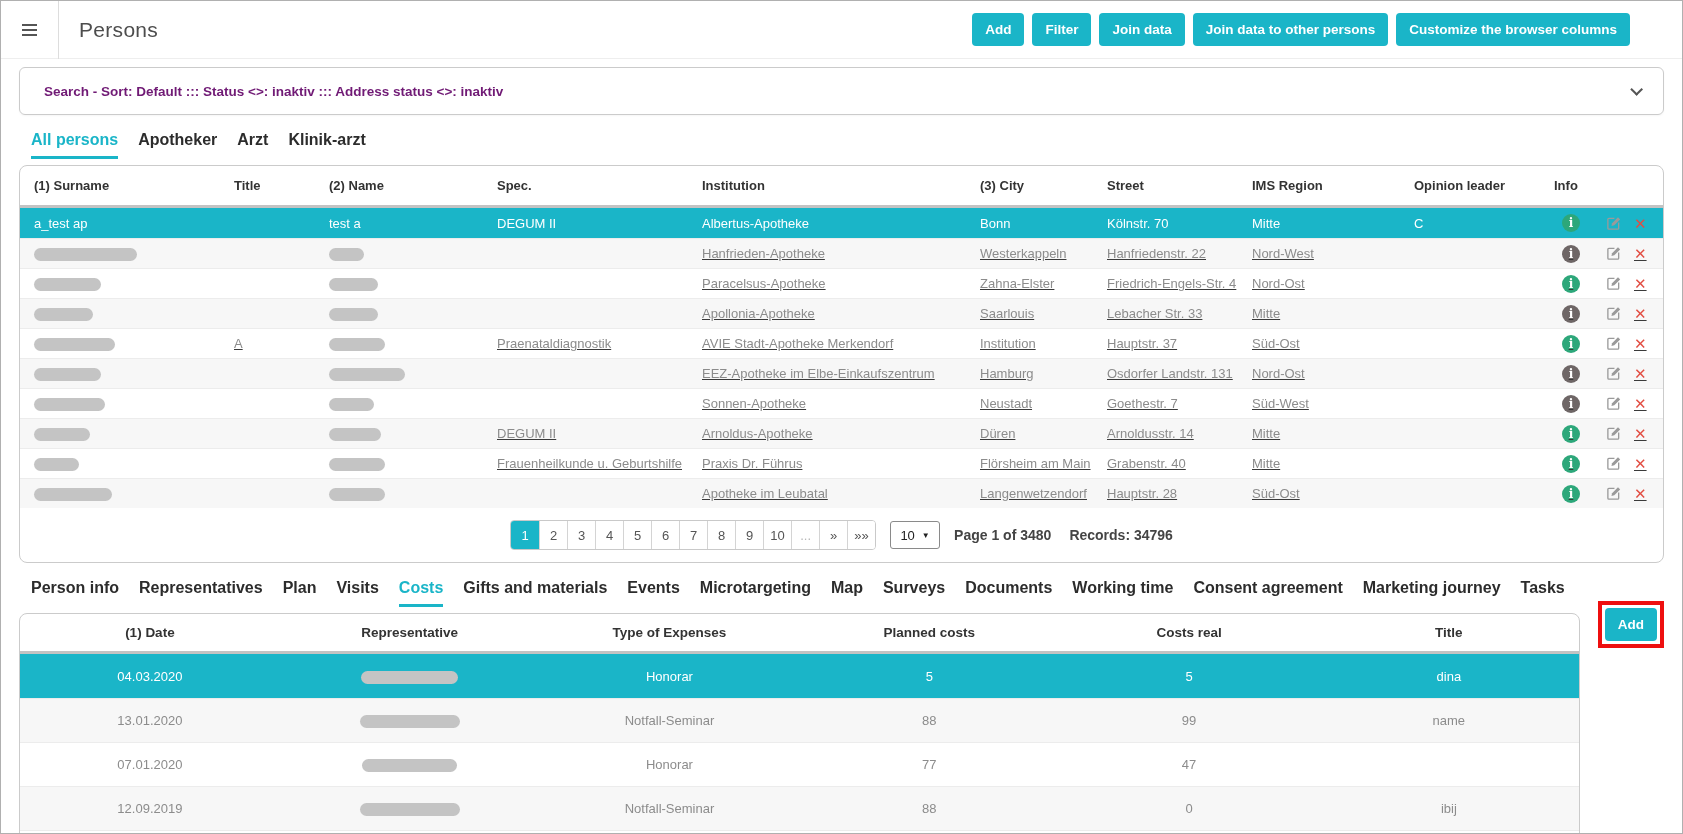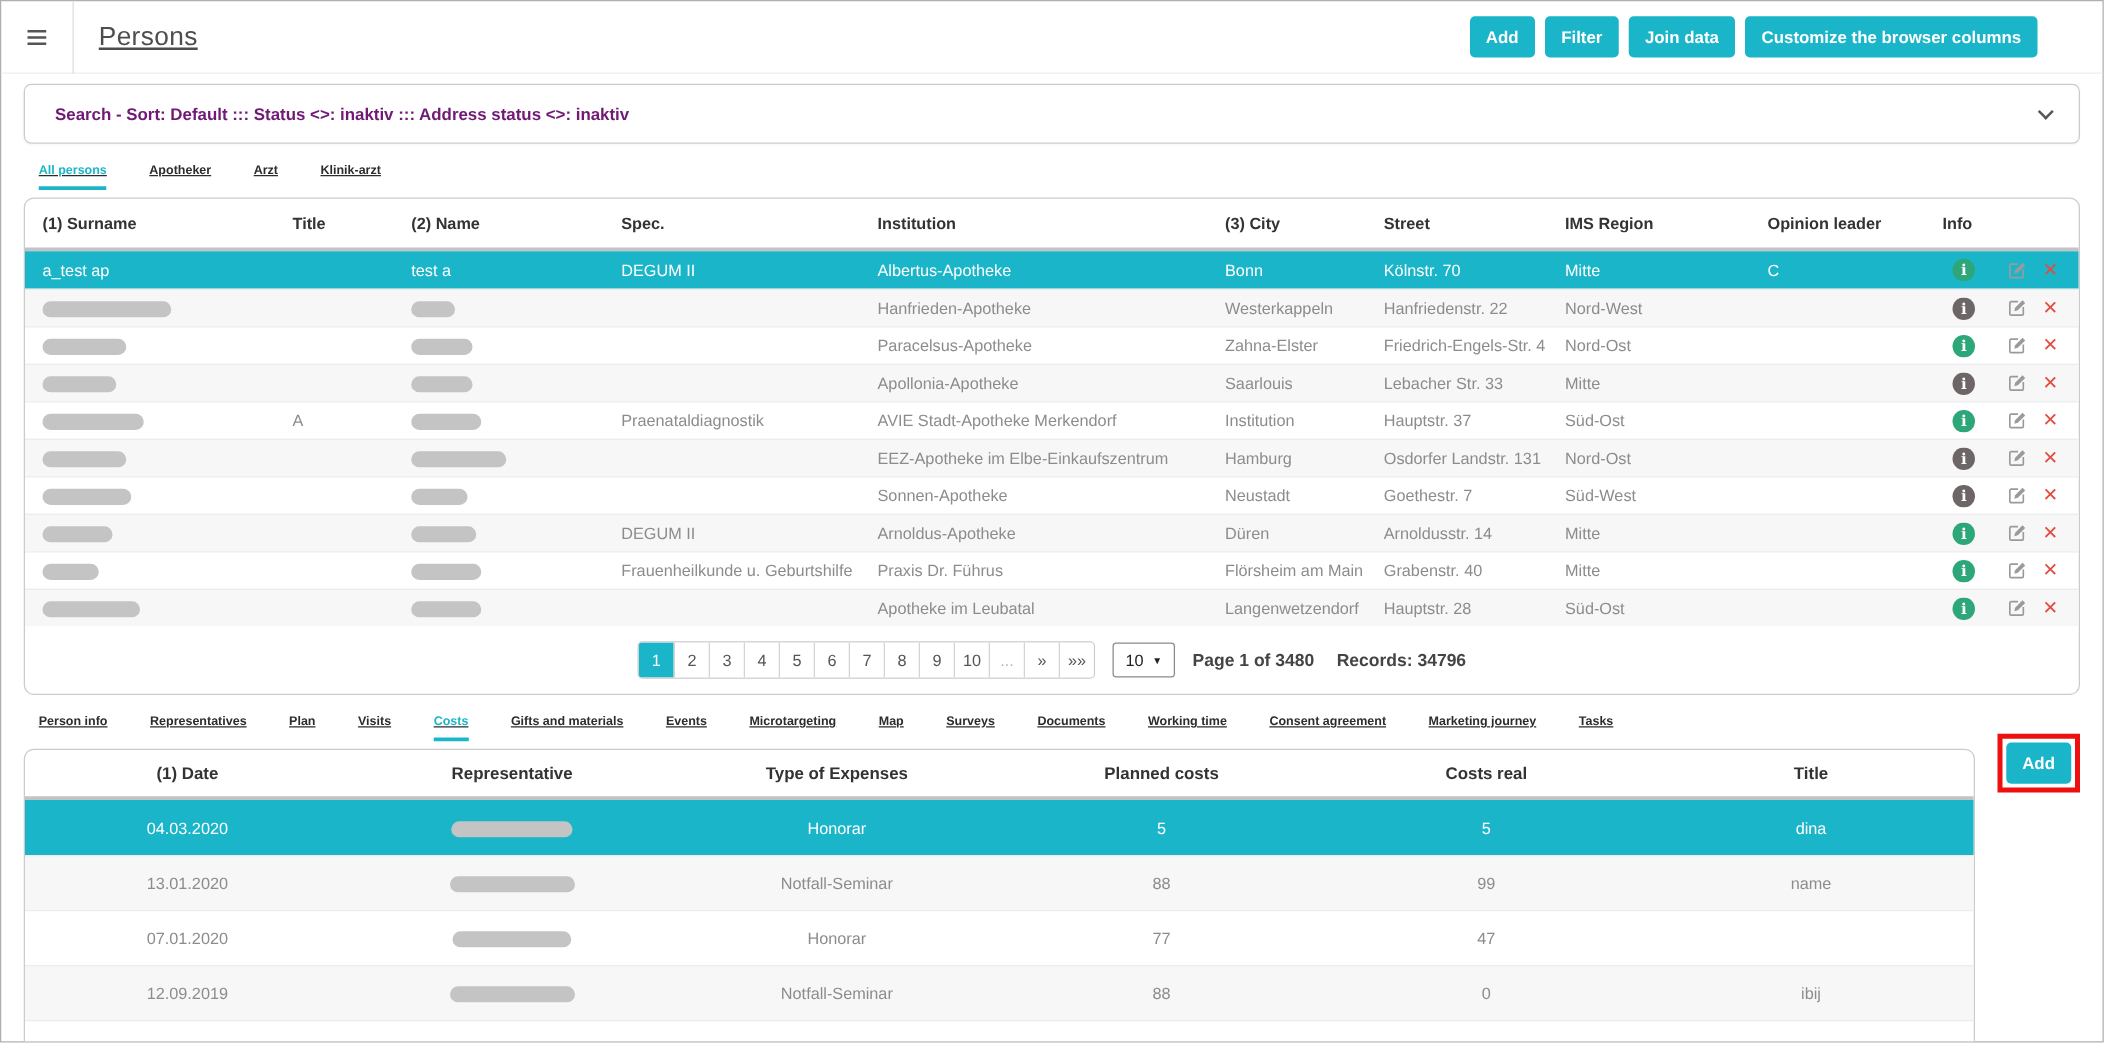--- a/index.html
+++ b/index.html
@@ -19,42 +19,42 @@
     width:1683px;height:834px;
     font-family:"Liberation Sans","DejaVu Sans",sans-serif;
     background:#fff;color:var(--txt-dark);
     border:1px solid #b0b0b0;
     overflow:hidden;
   }
   
   .app-header{height:58px;display:flex;align-items:center;border-bottom:1px solid #eee;}
   .burger{width:58px;height:58px;display:flex;flex-direction:column;justify-content:center;align-items:center;gap:3px;cursor:pointer;border-right:1px solid #ddd;}
   .burger i{display:block;width:15px;height:2px;background:#555;}
-  .page-title{font-size:21px;color:#4d4d4d;margin-left:20px;letter-spacing:.3px;text-decoration:underline;}
+  .page-title{font-size:21px;color:#4d4d4d;margin-left:20px;letter-spacing:.3px;}
   .hdr-buttons{margin-left:auto;margin-right:52px;display:flex;gap:8px;}
   .tbtn{background:var(--teal);color:#fff;border:none;border-radius:4px;font-family:inherit;
         font-size:13.5px;font-weight:600;padding:9px 13px;cursor:pointer;white-space:nowrap;text-align:right;}
   
   .search-bar{margin:8px 18px 0;height:48px;border:1px solid var(--border);border-radius:6px;
         display:flex;align-items:center;padding:0 24px;box-shadow:0 1px 2px rgba(0,0,0,.04);}
   .search-text{font-size:13.5px;font-weight:bold;color:#701a75;}
   .chev{margin-left:auto;width:9px;height:9px;border-right:2px solid #555;border-bottom:2px solid #555;
         transform:rotate(45deg) translateY(-3px);cursor:pointer;}
   
-  .tabs{display:flex;gap:34px;margin:16px 0 0 30px;font-size:10px;font-weight:bold;color:#2c2c2c;text-decoration:underline;}
+  .tabs{display:flex;gap:20px;margin:16px 0 0 30px;font-size:16px;font-weight:bold;color:#2c2c2c;}
   .tab{padding-bottom:7px;cursor:pointer;white-space:nowrap;}
   .tab.active{color:var(--teal);border-bottom:3px solid var(--teal);}
   
   .panel{margin:6px 18px 0;border:1px solid var(--border);border-radius:8px;overflow:hidden;background:#fff;}
   .mgrid{display:grid;grid-template-columns:200px 95px 168px 205px 278px 127px 145px 162px 140px 62px 1fr;align-items:center;}
   .mhead{height:42px;font-size:13px;font-weight:bold;color:#333;border-bottom:3px solid #c3c3c3;}
   .mc{padding-left:14px;font-size:13px;color:var(--txt-gray);white-space:nowrap;overflow:hidden;}
   .mhead .mc{color:#333;}
   .mrow{height:30px;cursor:pointer;}
-  .mrow + .mrow{border-top:1px solid #ececec;}
+  .mrow + .mrow{border-top:1px solid #ececec;text-decoration:underline;}
   .mrow.alt{background:var(--stripe);}
   .mrow.sel{background:var(--teal);}
   .mrow.sel .mc{color:#fff;}
   .redact{display:inline-block;height:13px;border-radius:7px;background:var(--redact);vertical-align:middle;}
   .ic-cell{display:flex;justify-content:center;padding-left:0;}
   .act-cell{display:flex;align-items:center;gap:13px;padding-left:4px;}
   .info-ic{width:18px;height:18px;border-radius:50%;display:flex;align-items:center;justify-content:center;
         color:#fff;font-weight:bold;font-size:12px;font-family:"DejaVu Serif",serif;cursor:pointer;}
   .info-green{background:var(--info-green);}
   .info-gray{background:var(--info-gray);}
@@ -93,20 +93,21 @@
   <div class="burger">
       <i></i>
       <i></i>
       <i></i>
     </div>
   <div class="page-title">Persons</div>
   <div class="hdr-buttons" id="hdr-buttons">
       <button class="tbtn">Add</button>
       <button class="tbtn">Filter</button>
       <button class="tbtn">Join data</button>
+      <button class="tbtn">Join data to other persons</button>
       <button class="tbtn">Customize the browser columns</button>
     </div>
 </div>
 
 <div class="search-bar">
   <span class="search-text">Search - Sort: Default ::: Status &lt;&gt;: inaktiv ::: Address status &lt;&gt;: inaktiv</span>
   <span class="chev"></span>
 </div>
 
 <div class="tabs" id="person-tabs">

